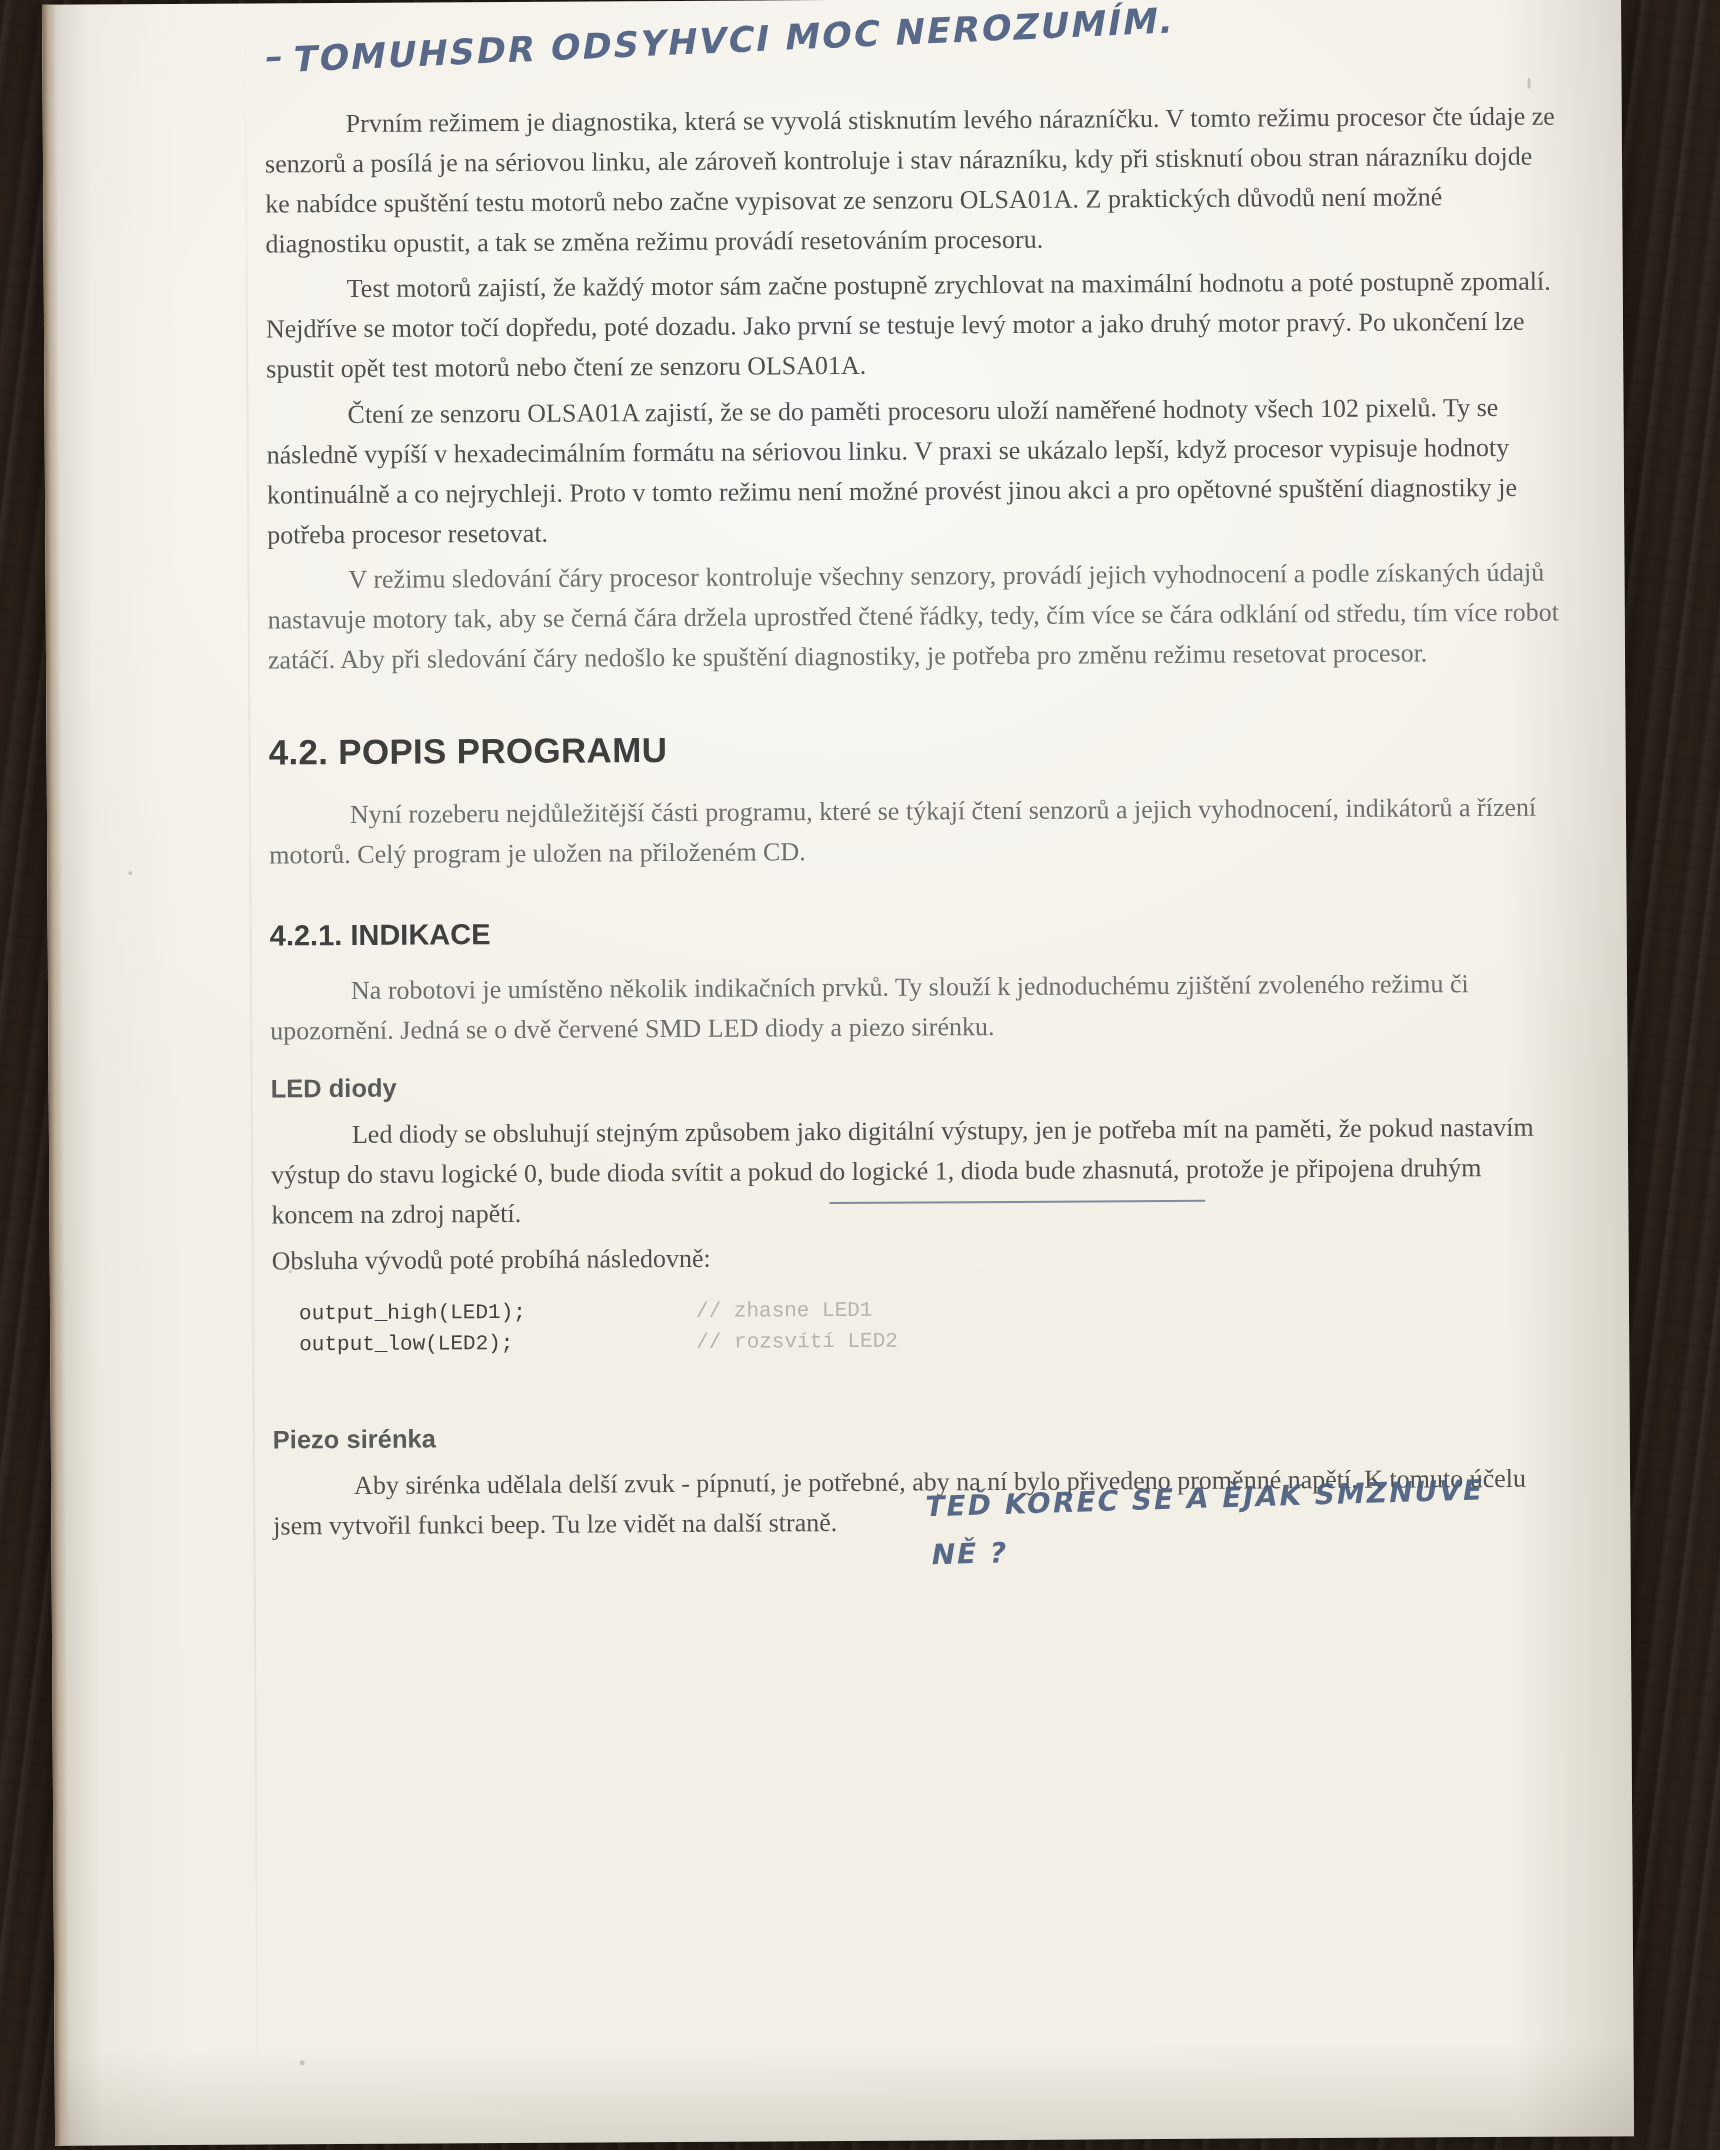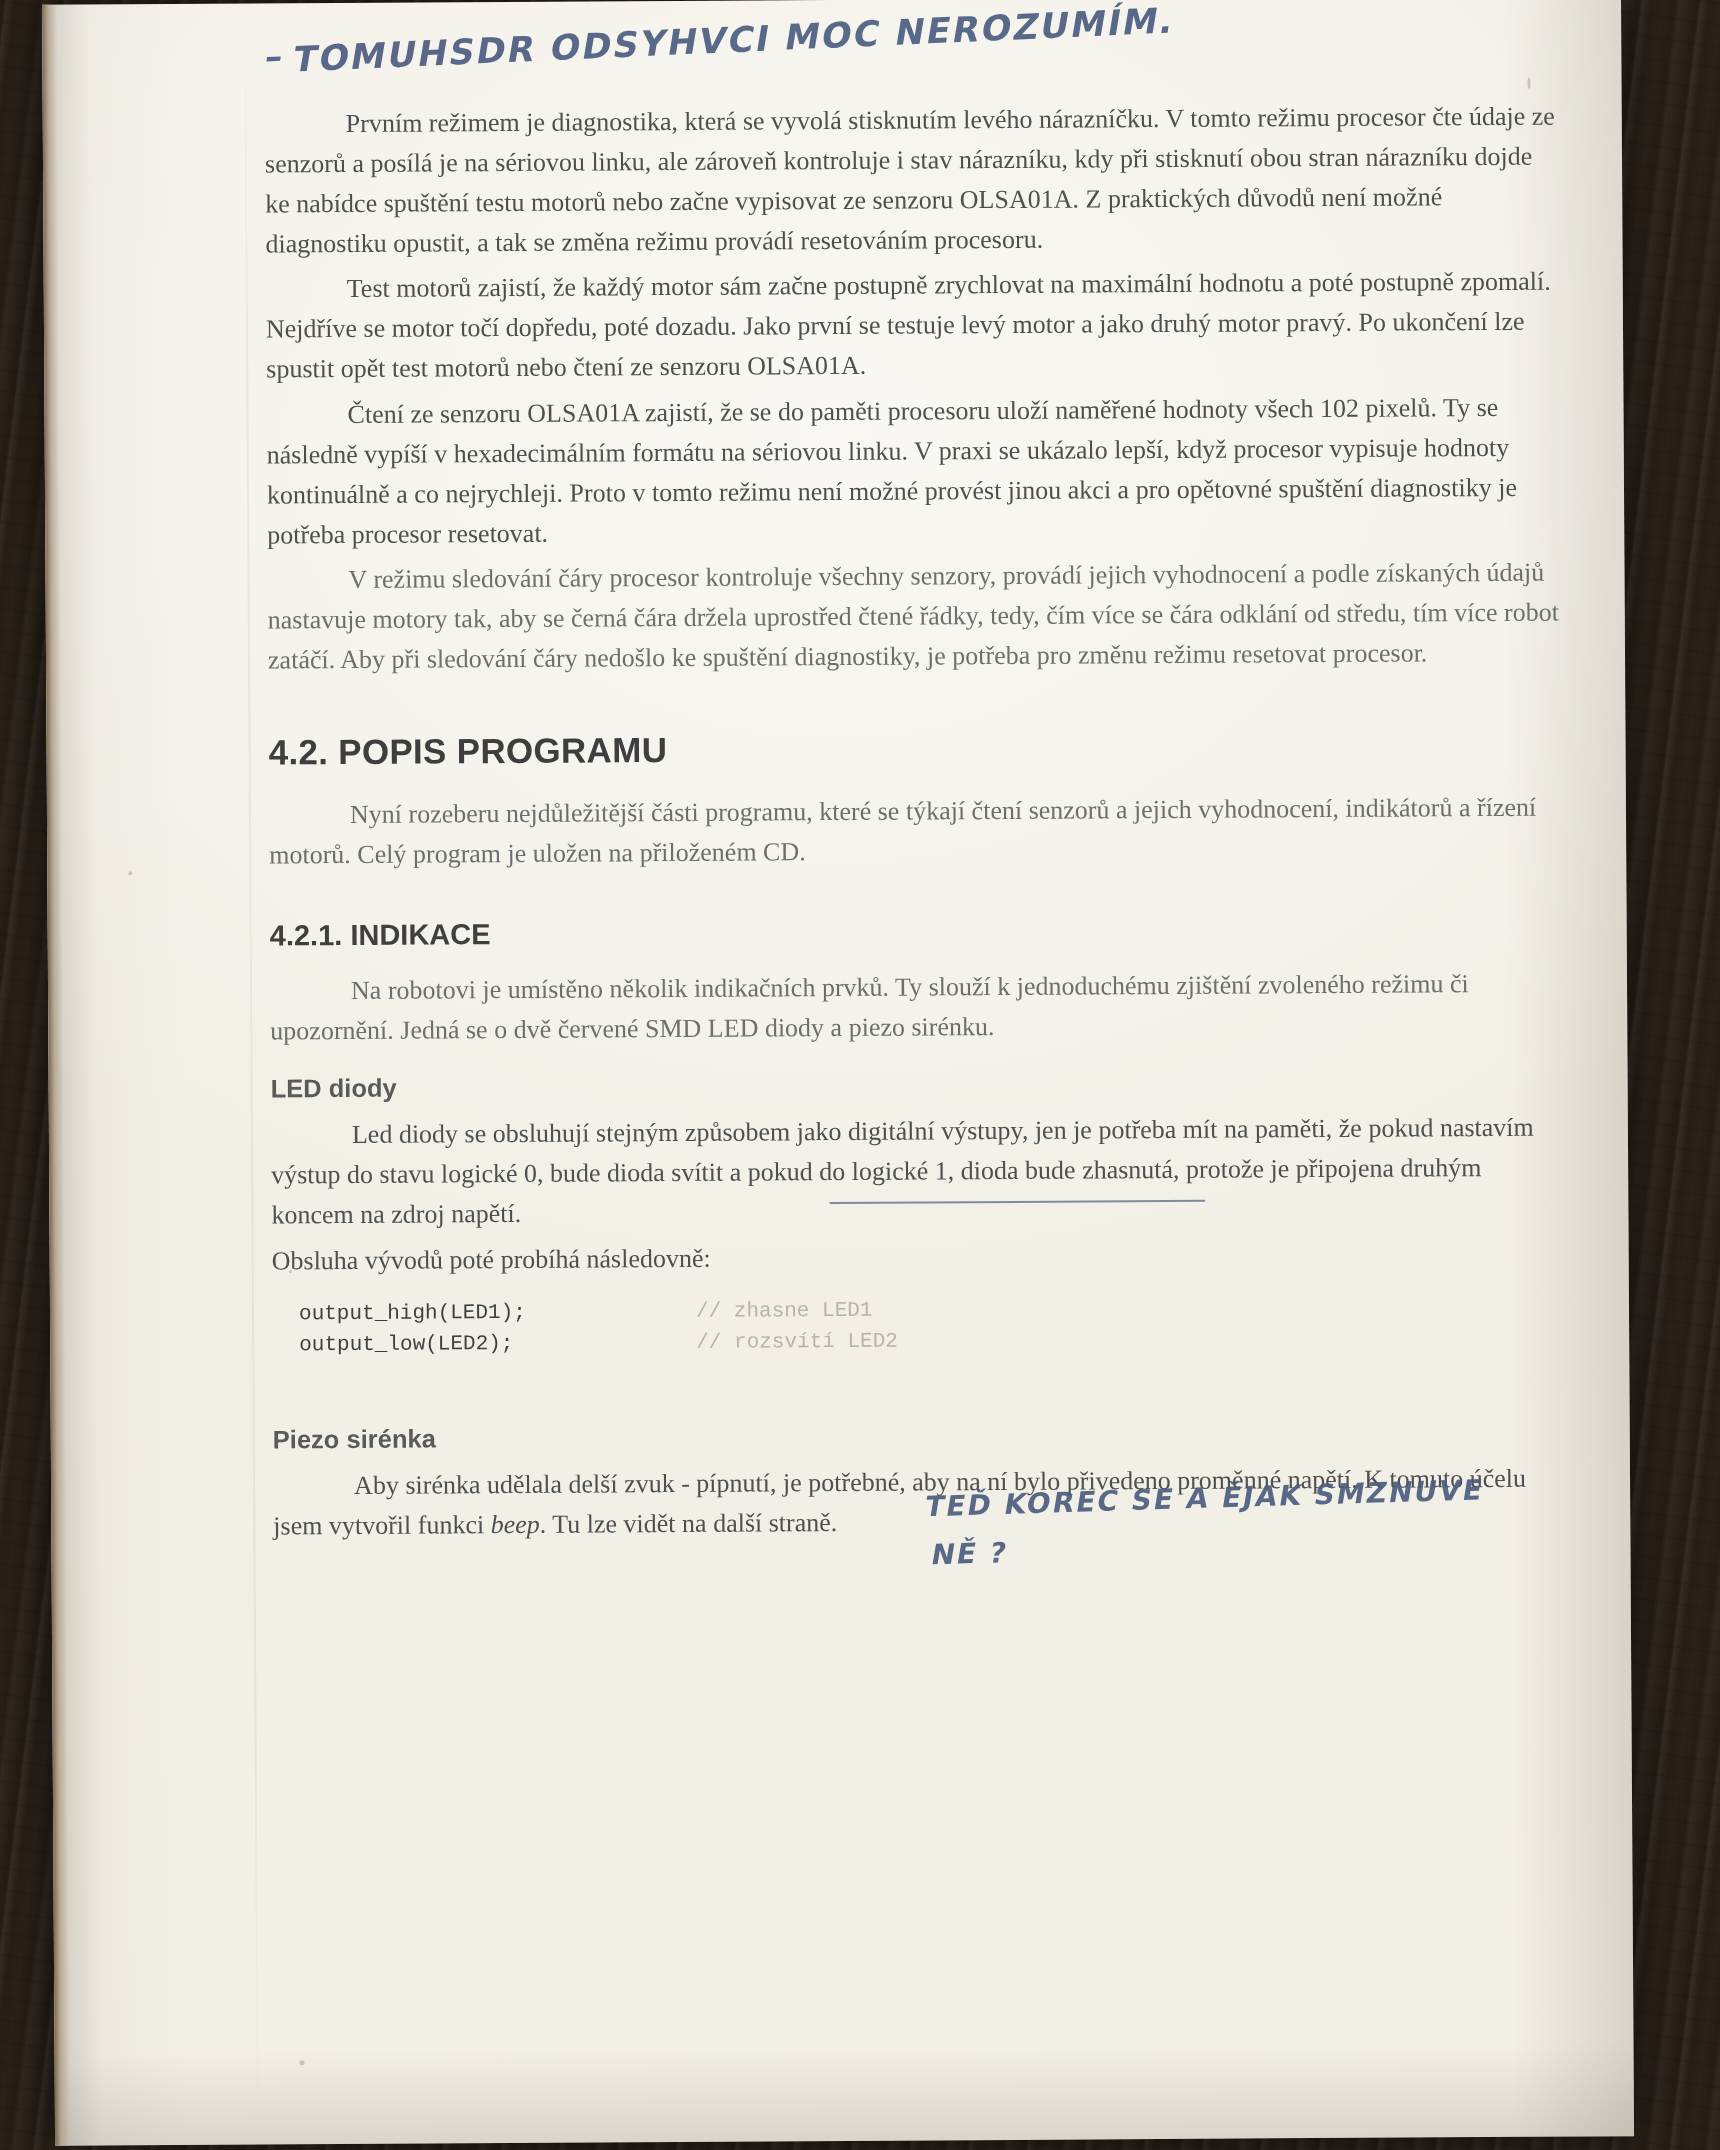--- a/index.html
+++ b/index.html
@@ -145,21 +145,21 @@
     position: relative;
   }
   .code-line { white-space: pre; }
   .code-comment {
     position: absolute;
     left: 397px;
     color: #b9b4a8;
   }
   .code-line-wrap { position: relative; }
 
-  .italic { font-style: italic; }
+  .italic { }
 
   
   .hand-underline {
     position: absolute;
     height: 2px;
     background: #5b6a86;
     opacity: .75;
     border-radius: 1.3px;
   }
 

